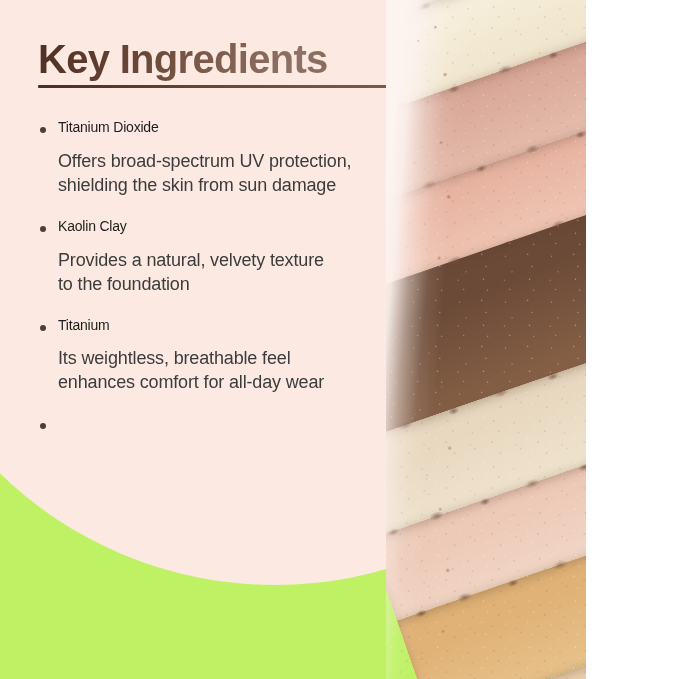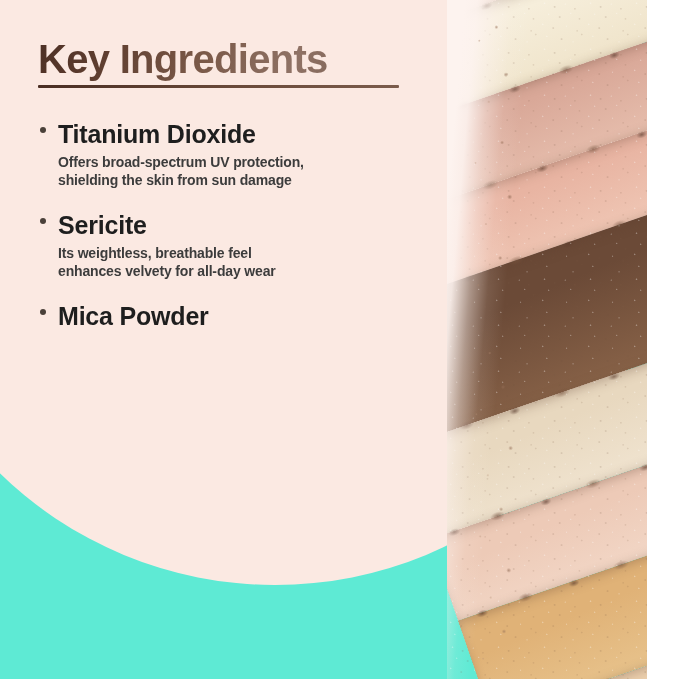--- a/index.html
+++ b/index.html
@@ -2,24 +2,24 @@
 <html><head>
 <meta charset="utf-8">
 <style>
   html, body {
     margin: 0;
     padding: 0;
     background: #ffffff;
   }
   #page {
     position: relative;
-    width: 647px;
+    width: 586px;
     height: 679px;
     overflow: hidden;
-    background: #5eead4;
+    background: #bef264;
     font-family: "Liberation Sans", sans-serif;
   }
 
   
   .bg-circle {
     position: absolute;
     left: -120px;
     top: -205px;
     width: 790px;
     height: 790px;
@@ -90,31 +90,31 @@
     position: absolute;
     left: 2px;
     top: 9px;
     width: 6px;
     height: 6px;
     border-radius: 50%;
     background: #4a4039;
   }
   .item-name {
     display: block;
-    font-size: 25px;
-    font-weight: 700;
+    font-size: 14px;
+    font-weight: 400;
     color: #1e1e1e;
     letter-spacing: -0.2px;
     line-height: 1.35;
   }
   .item-desc {
     display: block;
-    margin-top: 1px;
-    font-size: 14px;
-    font-weight: 700;
+    margin-top: 13px;
+    font-size: 18px;
+    font-weight: 400;
     color: #3c3c3c;
     line-height: 1.33;
     letter-spacing: -0.15px;
     white-space: pre-line;
   }
 
   
   .photo {
     position: absolute;
     right: 0;
@@ -242,31 +242,36 @@
     <ul class="list">
 
       <li class="item">
         <span class="bullet"></span>
         <span class="item-name">Titanium Dioxide</span>
         <span class="item-desc">Offers broad-spectrum UV protection,
 shielding the skin from sun damage</span>
       </li>
 
 
-
-      <li class="item">
-        <span class="bullet"></span>
-        <span class="item-name">Sericite</span>
+      <li class="item">
+        <span class="bullet"></span>
+        <span class="item-name">Kaolin Clay</span>
+        <span class="item-desc">Provides a natural, velvety texture
+to the foundation</span>
+      </li>
+
+      <li class="item">
+        <span class="bullet"></span>
+        <span class="item-name">Titanium</span>
         <span class="item-desc">Its weightless, breathable feel
-enhances velvety for all-day wear</span>
-      </li>
-
-      <li class="item">
-        <span class="bullet"></span>
-        <span class="item-name">Mica Powder</span>
+enhances comfort for all-day wear</span>
+      </li>
+
+      <li class="item">
+        <span class="bullet"></span>
       </li>
 
     </ul>
   </div>
 
   <div class="photo">
     <div class="photo-inner" id="bands">
         <div class="band" style="height: 62px; background: linear-gradient(176deg, rgb(233, 207, 196) 0%, rgb(233, 207, 196) 30%, rgb(240, 220, 210) 100%);"></div>
         <div class="band" style="height: 78px; background: linear-gradient(176deg, rgb(242, 217, 203) 0%, rgb(242, 217, 203) 30%, rgb(247, 230, 218) 100%);"></div>
         <div class="band" style="height: 88px; background: linear-gradient(176deg, rgb(246, 238, 219) 0%, rgb(246, 238, 219) 30%, rgb(239, 227, 201) 100%);"></div>

